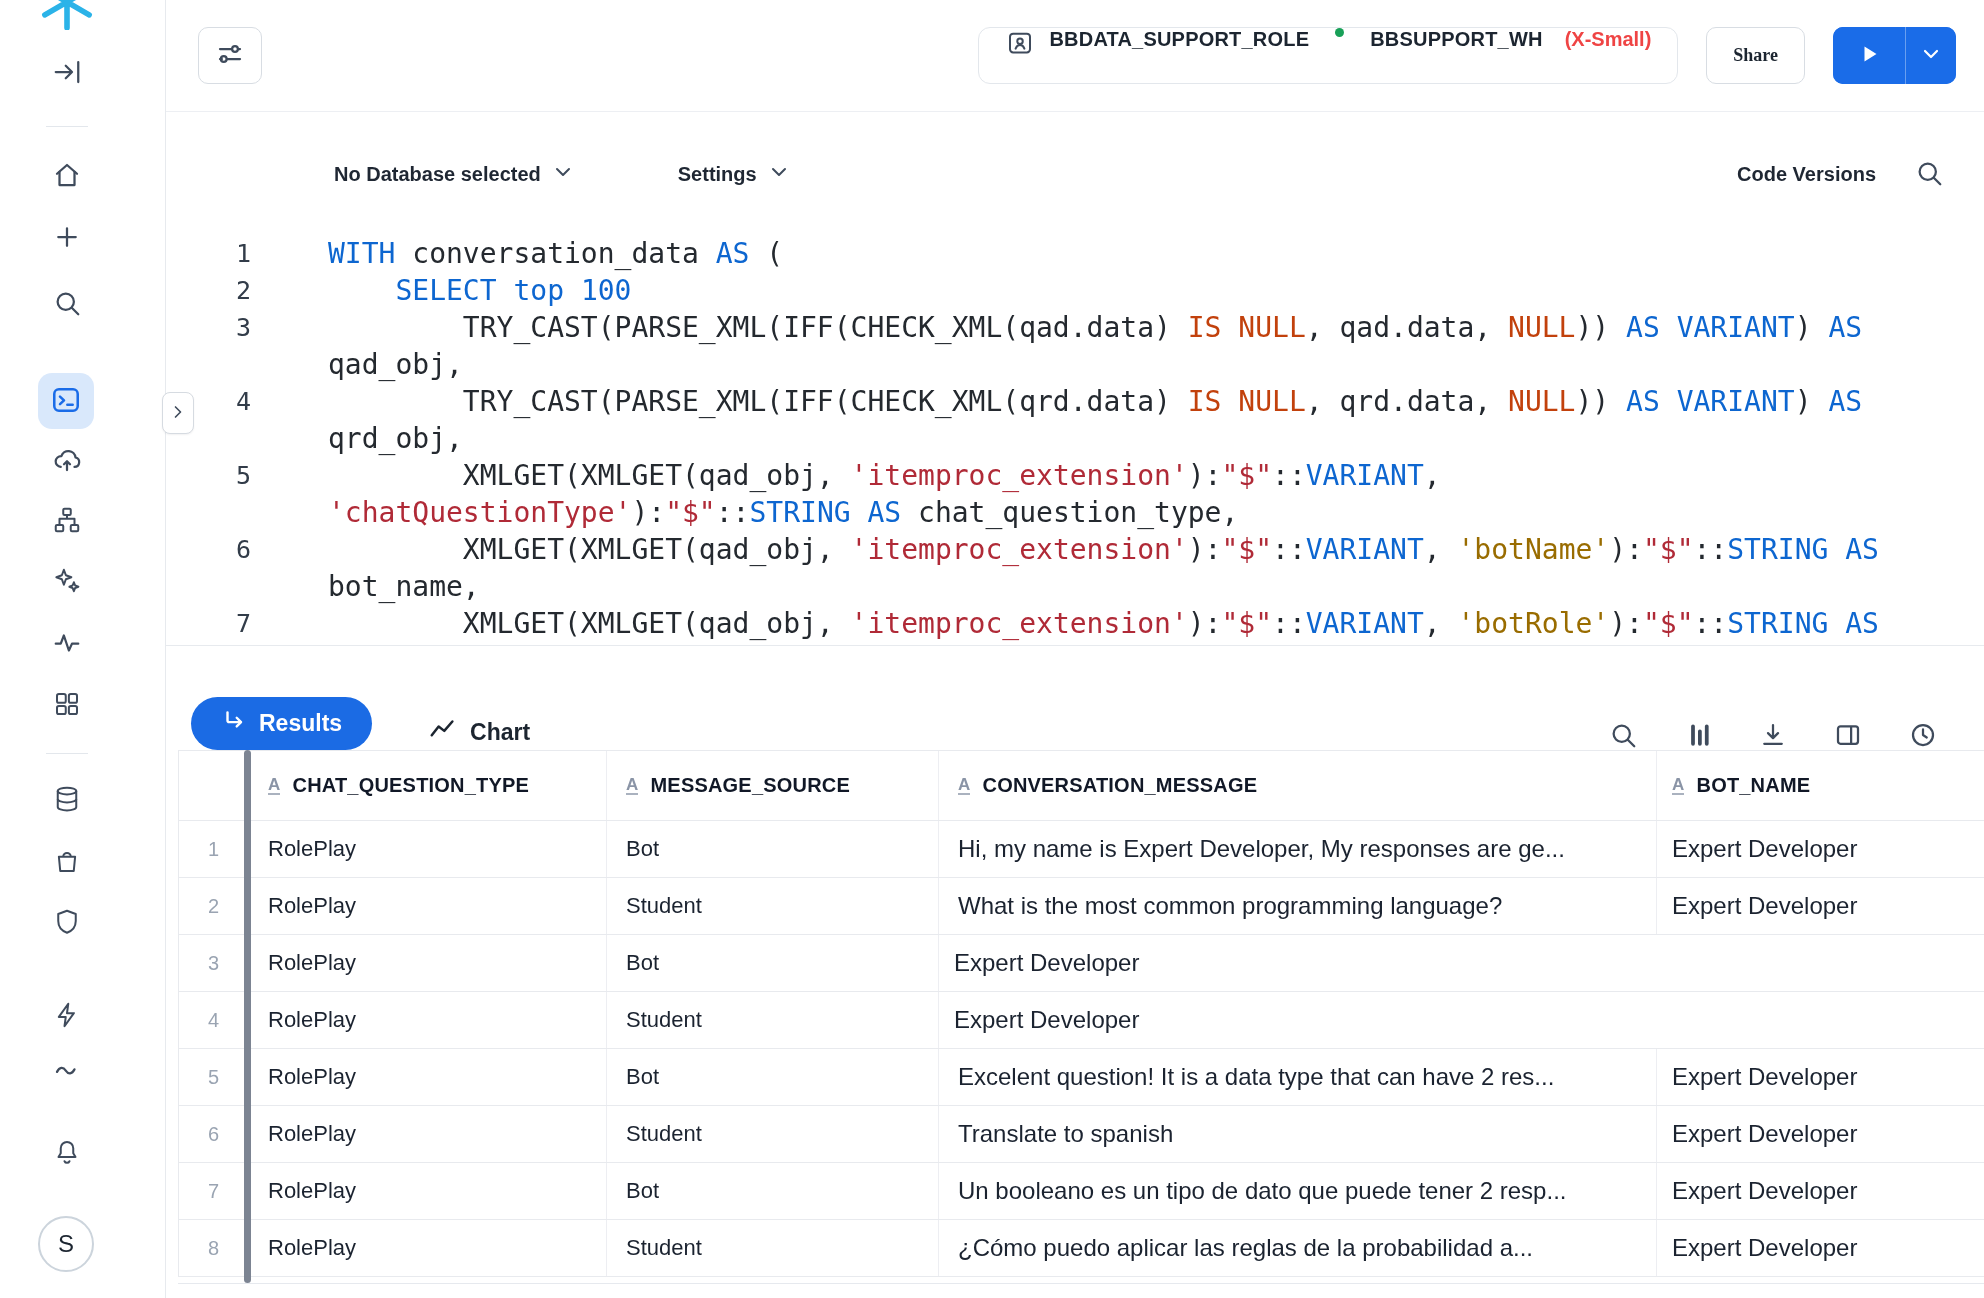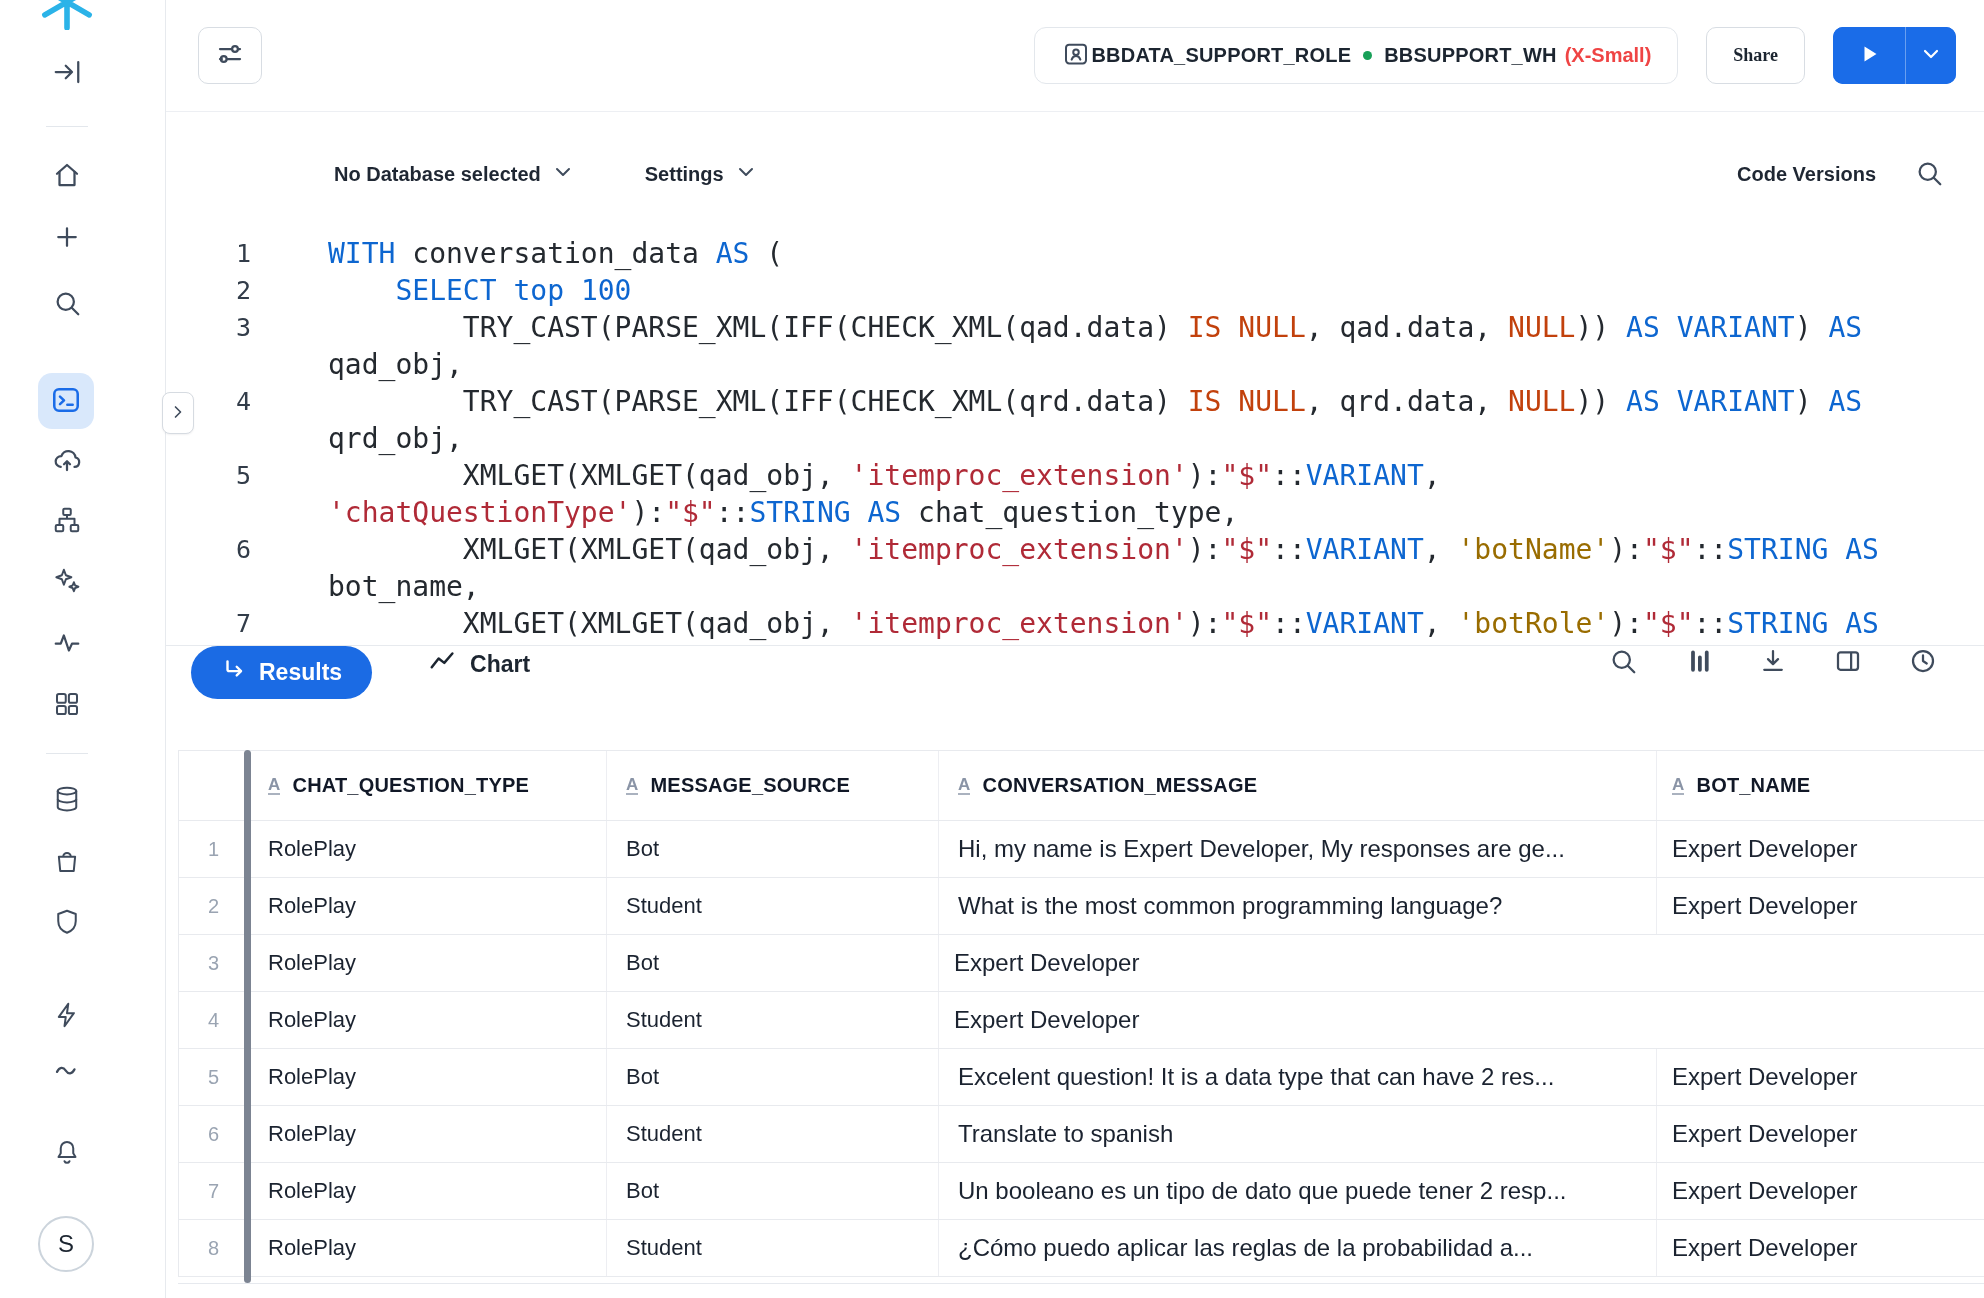--- a/index.html
+++ b/index.html
@@ -27,40 +27,40 @@
               justify-content:center; color:#3f4b5c; cursor:pointer; box-shadow:0 1px 2px rgba(16,24,40,.06); }
   .expander svg { width:20px; height:20px; }
 
   
   .topbar { position:absolute; left:166px; right:0; top:0; height:112px; display:flex; align-items:center;
             padding:0 28px 0 32px; border-bottom:1px solid #edeff3; background:#fff; }
   .icon-btn { width:64px; height:57px; border:1px solid #d8dde3; border-radius:10px; background:#fff;
               display:flex; align-items:center; justify-content:center; color:#3f4b5c; cursor:pointer; }
   .icon-btn svg { width:30px; height:30px; }
   .topbar-right { margin-left:auto; display:flex; align-items:center; gap:28px; }
-  .context-pill { display:flex; align-items:center; height:57px; border:1px solid #e3e7ec; border-radius:12px;
-                  padding:0 26px; background:#fff; cursor:pointer; }
+  .context-pill { display:flex; height:57px; border:1px solid #e3e7ec; border-radius:12px;
+                  padding:0 26px; gap:14px; background:#fff; cursor:pointer; }
   .context-pill svg { width:30px; height:30px; color:#3f4b5c; }
   .ctx-role { font-size:20px; font-weight:700; letter-spacing:.2px; }
   .ctx-dot { width:9px; height:9px; border-radius:50%; background:#18a058; margin:0 12px; }
   .ctx-wh { font-size:20px; font-weight:700; letter-spacing:.2px; }
   .ctx-size { font-size:20px; font-weight:700; color:#ef4444; margin-left:8px; }
   .share-btn { height:57px; padding:0 26px; border:1px solid #d8dde3; border-radius:10px; background:#fff;
                font-size:18px; font-weight:700; color:#1c2530; cursor:pointer; font-family:Liberation Serif, serif; }
   .run-group { display:flex; height:57px; border-radius:10px; overflow:hidden; background:#1a6ce8; }
   .run-btn { width:72px; border:none; background:#1a6ce8; display:flex; align-items:center; justify-content:center; cursor:pointer; }
   .run-sep { width:1px; background:rgba(255,255,255,.35); }
   .run-caret { width:50px; border:none; background:#1a6ce8; display:flex; align-items:center; justify-content:center; cursor:pointer; color:#fff; }
   .run-caret svg { width:24px; height:24px; }
 
   
   .editor-toolbar { position:absolute; left:166px; right:0; top:113px; height:122px; display:flex;
                     align-items:center; padding:0 40px 0 168px; background:#fff; }
   .tb-item { display:flex; align-items:center; gap:10px; font-size:20px; font-weight:700; color:#1f2733; cursor:pointer; }
-  .tb-item + .tb-item { margin-left:70px;justify-content:flex-end; }
+  .tb-item + .tb-item { margin-left:103px;justify-content:flex-end; }
   .tb-item svg { width:24px; height:24px; color:#3f4b5c; }
   .tb-right { margin-left:auto; display:flex; align-items:center; gap:38px; }
   .tb-link { font-size:20px; font-weight:600; color:#1f2733; cursor:pointer; background:none; border:none; font-family:inherit; }
   .tb-search { background:none; border:none; color:#3f4b5c; cursor:pointer; }
   .tb-search svg { width:30px; height:30px; }
 
   
   .code-area { position:absolute; left:166px; right:0; top:235px; height:410px; overflow:hidden;
                font-family:"DejaVu Sans Mono", monospace; font-size:28px; line-height:37px; cursor:text; }
   .code-line { display:flex; align-items:flex-start; }
@@ -68,21 +68,21 @@
   .code-text { flex:1; margin-left:77px; margin-right:50px; white-space:pre-wrap; overflow-wrap:break-word; color:#24292f; }
   .tok-pl  { color:#24292f; }
   .tok-kw  { color:#0d66d0; }
   .tok-num { color:#0d66d0; }
   .tok-g   { color:#c2410c; }
   .tok-str { color:#b02a37; }
   .tok-str2{ color:#996c00; }
 
   
   .results { position:absolute; left:166px; right:0; top:645px; bottom:0; border-top:1px solid #e7eaee; background:#fff; }
-  .results-toolbar { height:104px; display:flex; align-items:flex-start; padding:0 46px 0 25px; }
+  .results-toolbar { height:104px; display:flex; align-items:flex-end; padding:0 46px 0 25px; }
   .results-pill { height:53px; border-radius:27px; background:#1b6be4; color:#fff; border:none;
                   display:flex; align-items:center; gap:12px; padding:0 30px; font-size:23px; font-weight:700;
                   cursor:pointer; font-family:inherit; }
   .results-pill svg { width:26px; height:26px; }
   .chart-tab { display:flex; align-items:center; gap:12px; margin-left:56px; font-size:23px; font-weight:600;
                color:#1c2530; background:none; border:none; cursor:pointer; font-family:inherit; }
   .chart-tab svg { width:30px; height:30px; color:#1c2530; }
   .results-icons { margin-left:auto; display:flex; align-items:center; gap:45px; }
   .ri { background:none; border:none; color:#3f4b5c; cursor:pointer; width:30px; height:30px; padding:0; }
   .ri svg { width:30px; height:30px; }

